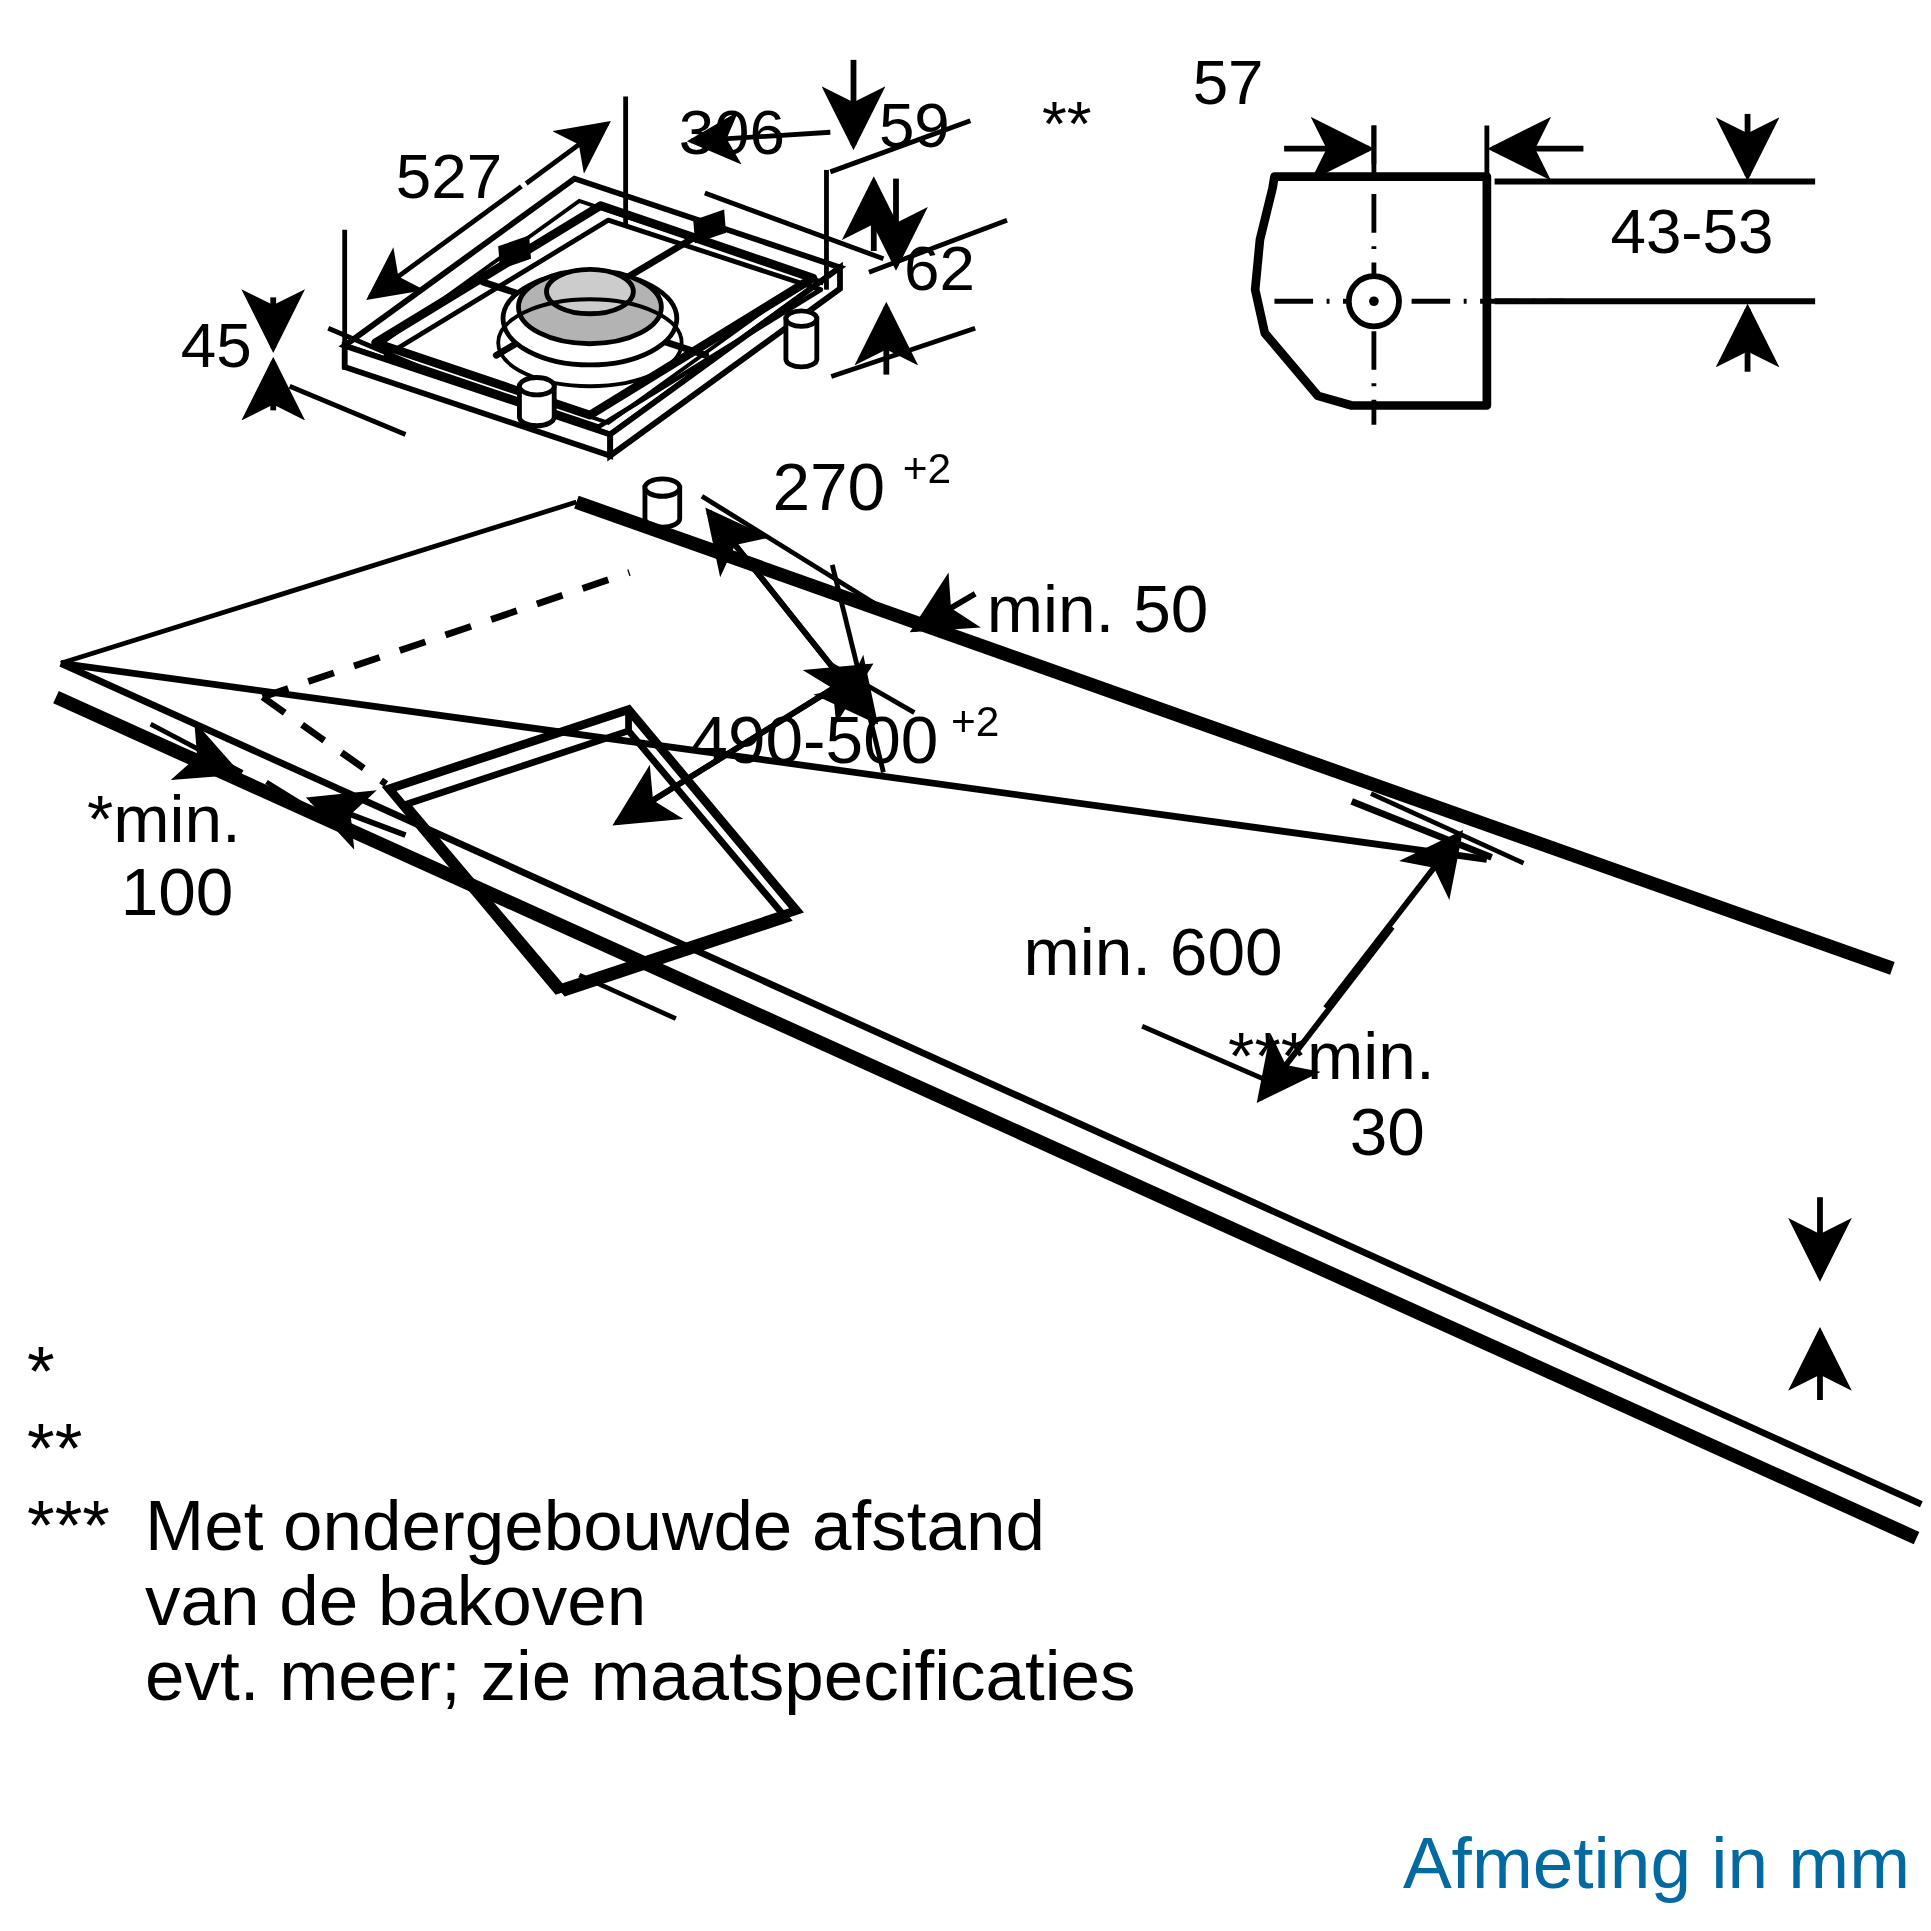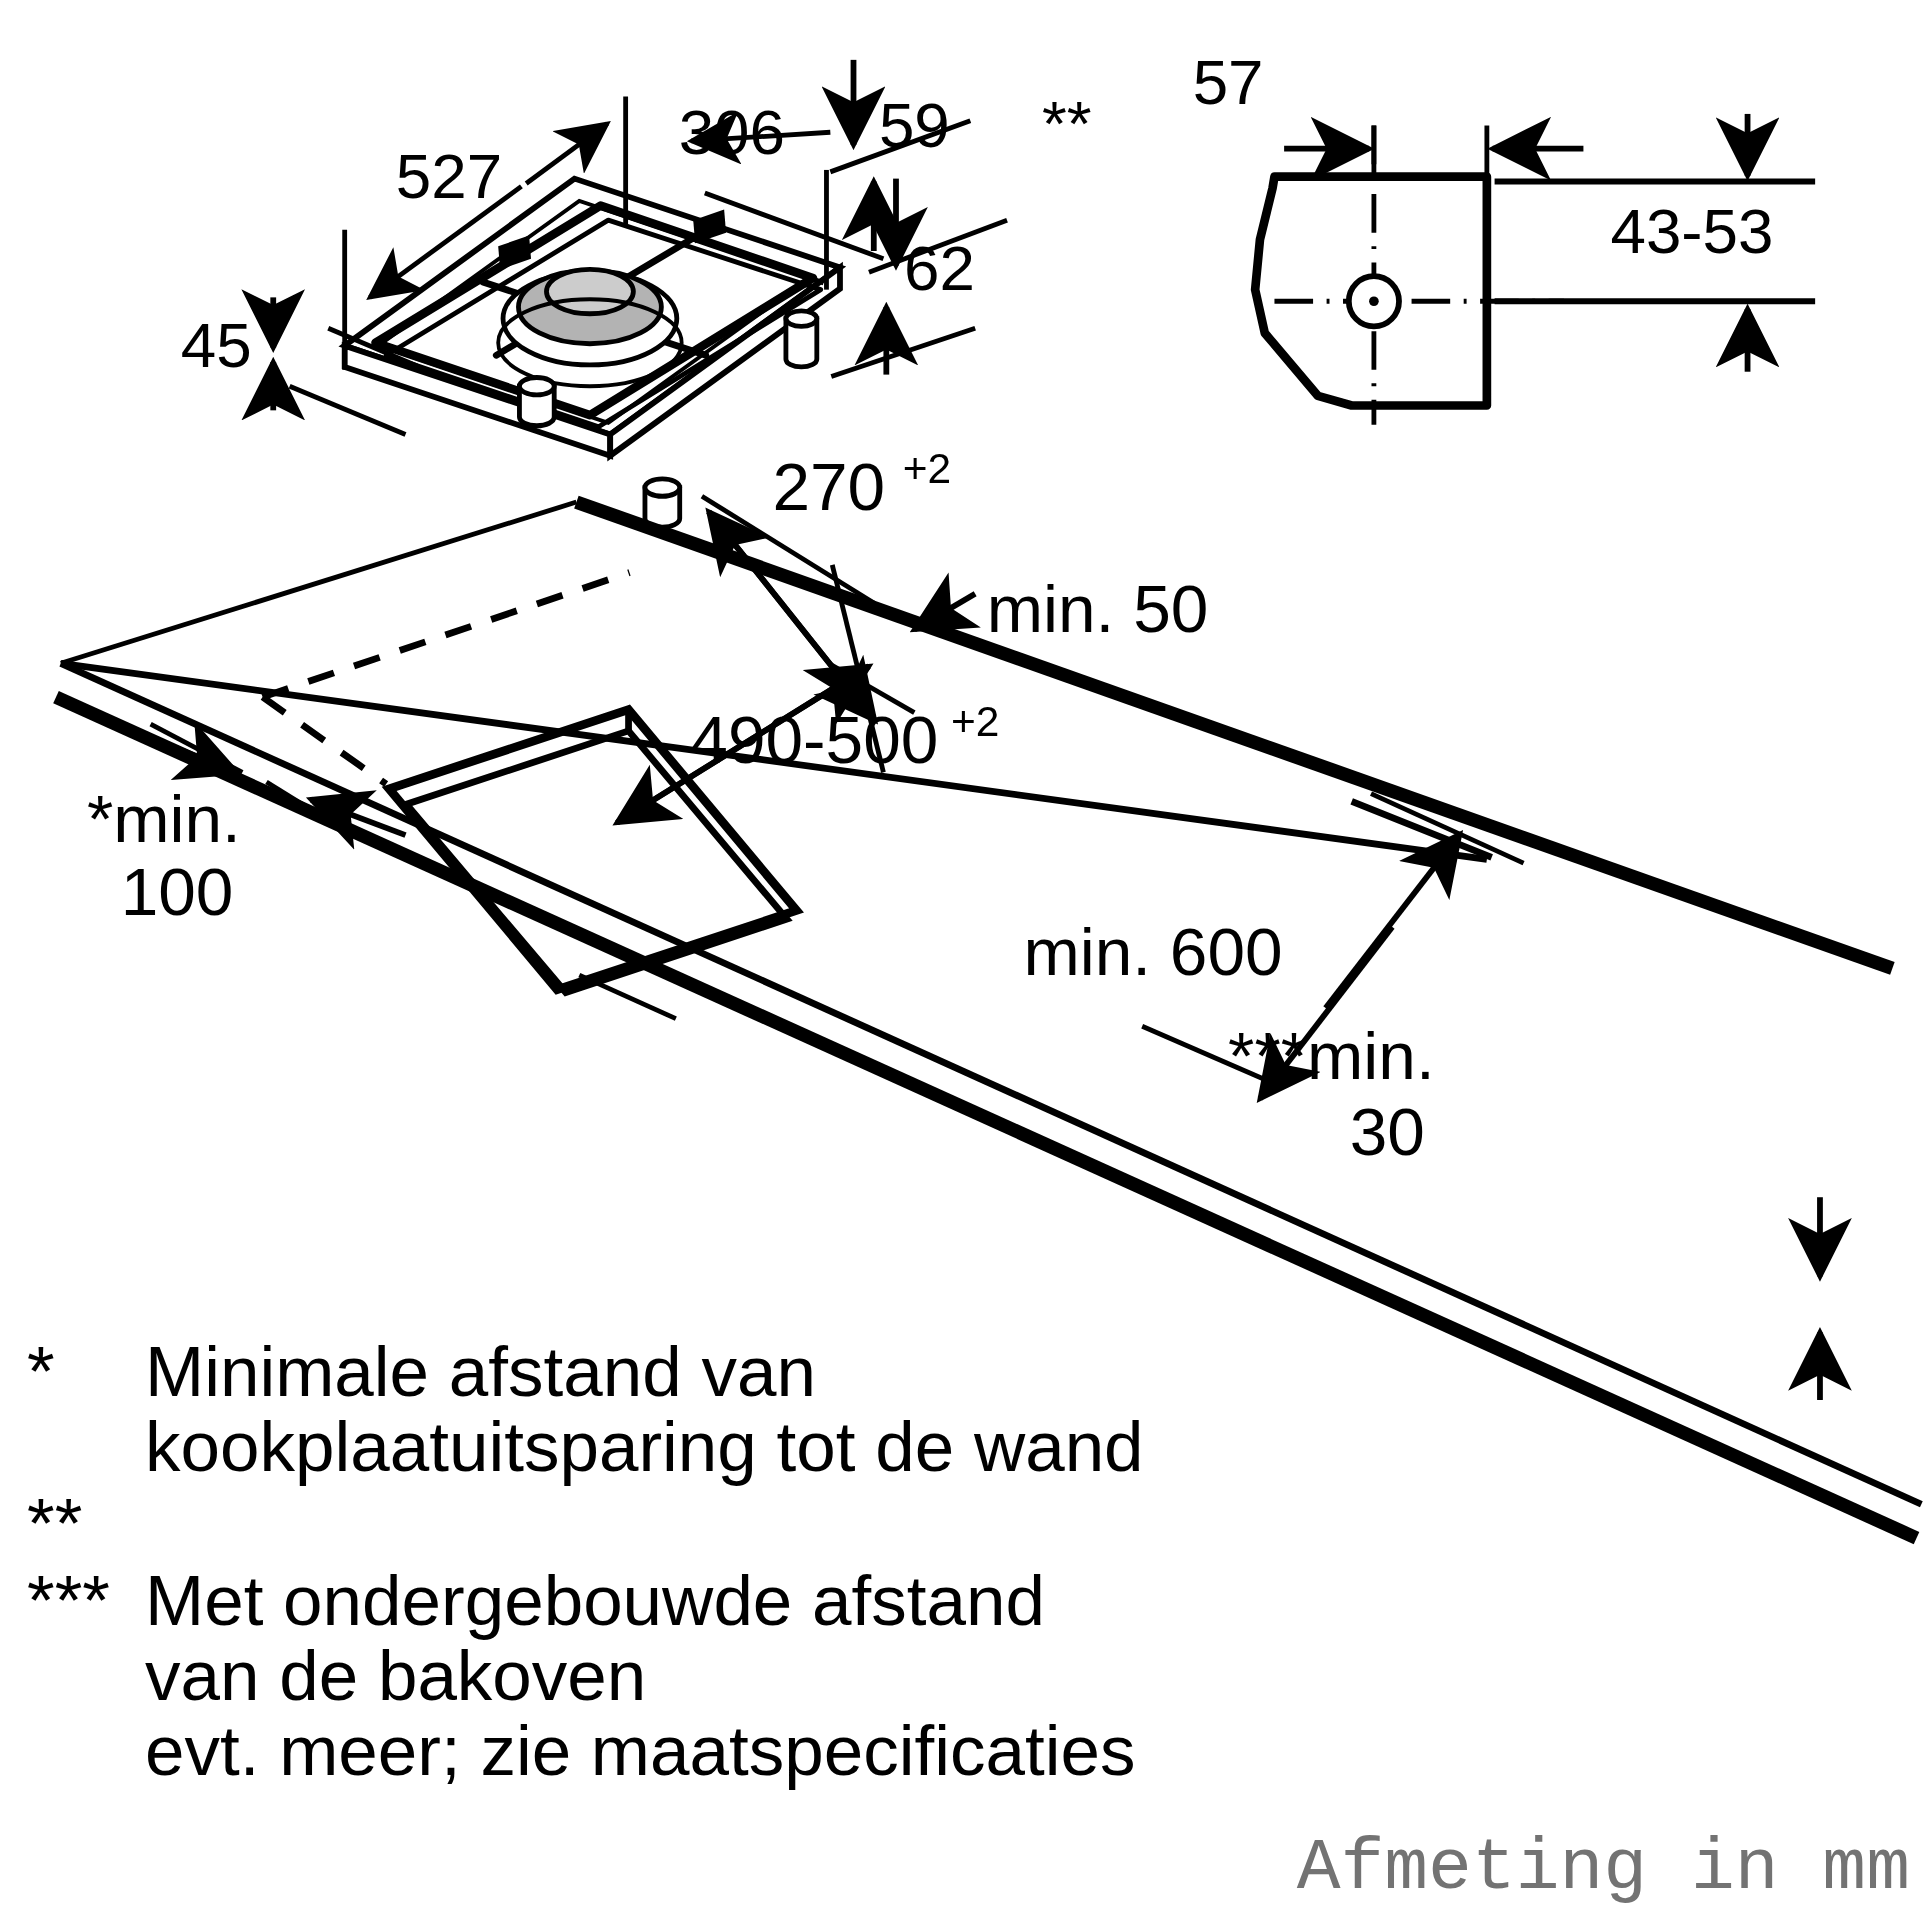--- a/index.html
+++ b/index.html
@@ -240,38 +240,34 @@
       </g>
     </g>
   </svg>
 
   <div id="legend" style="position:absolute; left:27px; top:1334px; width:1217px;
               font-size:71px; line-height:75px; color:#000;
               font-family:'Liberation Sans', sans-serif;">
 
     <div style="display:flex; align-items:flex-start; margin-bottom:1.9px;">
       <div style="width:118px; flex:0 0 118px;">*</div>
-      <div>
-        <div>Minimale afstand van</div>
-        <div>kookplaatuitsparing tot de wand</div>
-      </div>
     </div>
 
     <div style="display:flex; align-items:flex-start; margin-bottom:1.9px;">
       <div style="width:118px; flex:0 0 118px;">**</div>
     </div>
 
     <div style="display:flex; align-items:flex-start;">
       <div style="width:118px; flex:0 0 118px;">***</div>
       <div>
         <div>Met ondergebouwde afstand</div>
         <div>van de bakoven</div>
         <div>evt. meer; zie maatspecificaties</div>
       </div>
     </div>
   </div>
 
-  <div style="position:absolute; right:21px; bottom:21px;
-              font-size:73px; color:#737373; white-space:nowrap;
-              font-family:Liberation Mono, monospace;">Afmeting in mm</div>
+  <div style="position:absolute; right:21px; bottom:27px;
+              font-size:73px; color:#0369a1; white-space:nowrap;
+              font-family:Liberation Sans, sans-serif;">Afmeting in mm</div>
 
 </div>
 
 
 </body></html>

